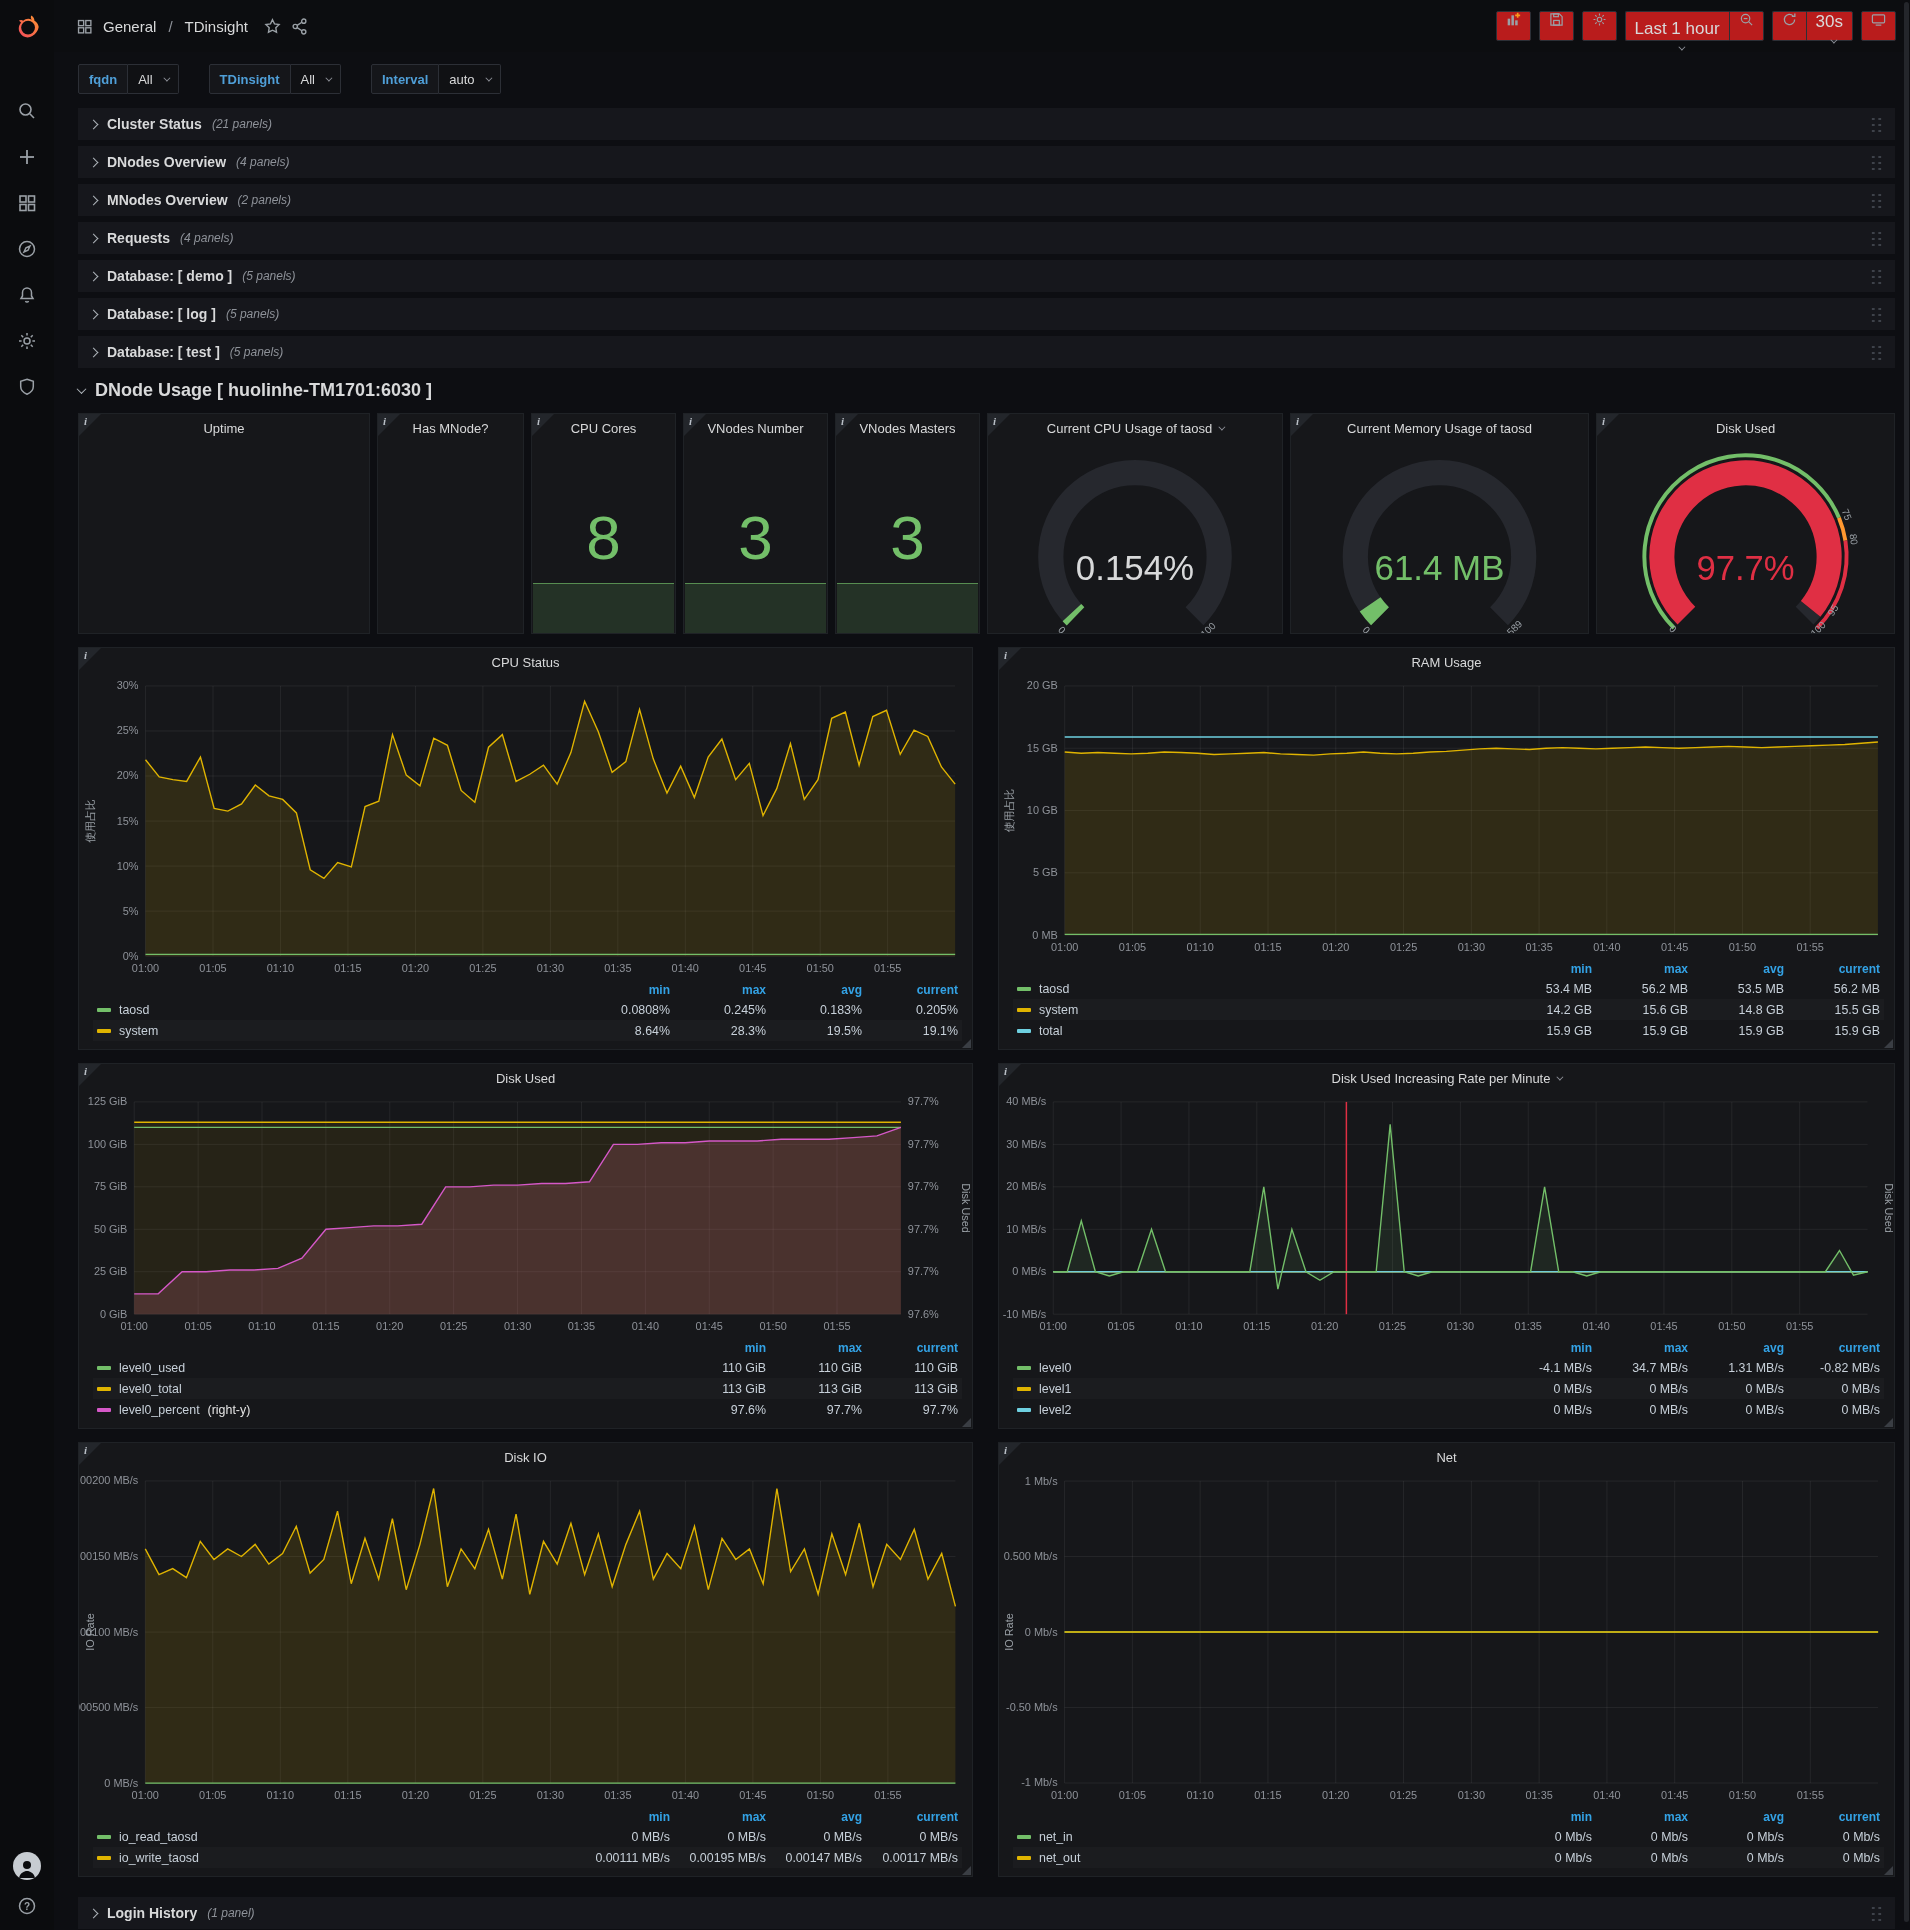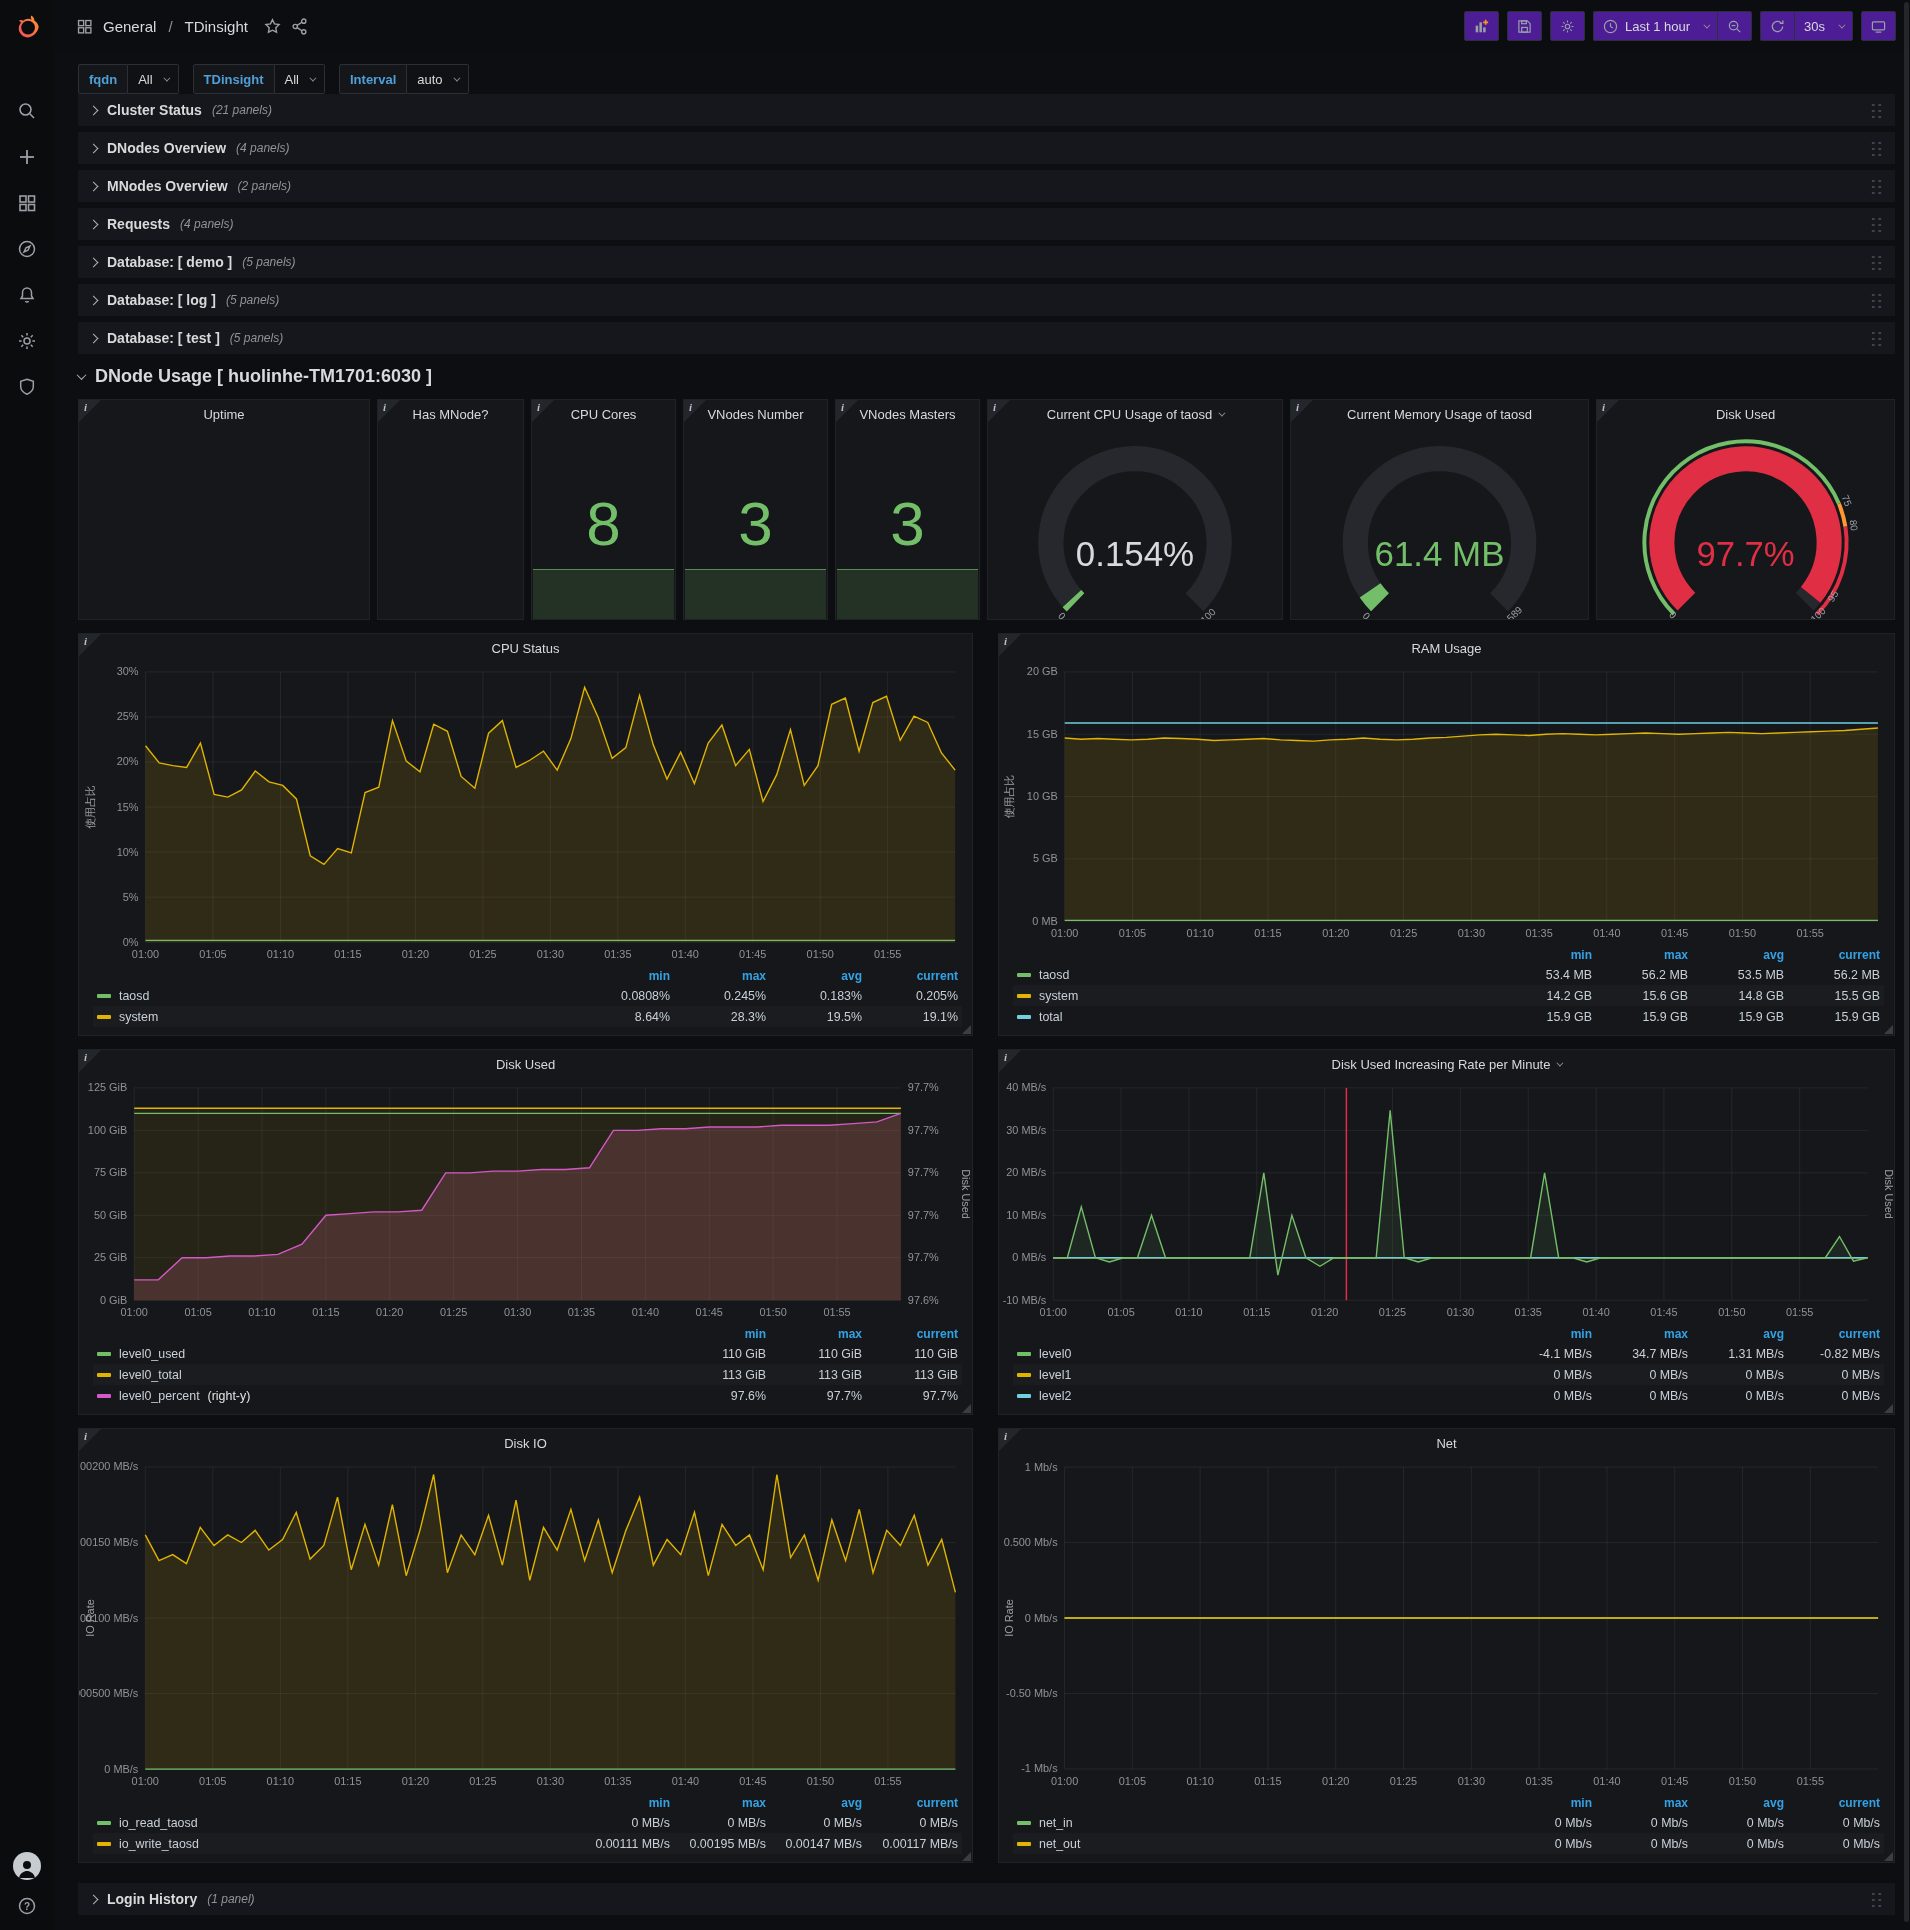--- a/index.html
+++ b/index.html
@@ -20,39 +20,39 @@
   
   .topnav { margin-left:54px; height:52px; display:flex; align-items:center;
     padding:0 14px 0 22px; background:#0c0d10; }
   .crumb { display:flex; align-items:center; gap:10px; font-size:15px; }
   .crumb .sep { color:#8e9299; margin:0 2px; }
   .crumb-link { cursor:pointer; }
   .nav-ico { width:17px; height:17px; color:#9aa0a6; cursor:pointer; }
   .nav-ico svg{ width:17px; height:17px; display:block;}
   .nav-right { margin-left:auto; display:flex; gap:8px; align-items:center; }
   .nbtn { display:flex; align-items:center; gap:7px; height:30px; padding:0 9px;
-    background:#4c1d95; border:1px solid #2c2f36; border-radius:2px;
-    color:#d8d9da; font-size:13px; cursor:pointer; font-family:inherit; }
+    background:#b91c1c; border:1px solid #2c2f36; border-radius:2px;
+    color:#d8d9da; font-size:17px; cursor:pointer; font-family:inherit;flex-direction:column; }
   .nbtn svg { width:15px; height:15px; display:block; color:#9aa0a6; }
   .btn-group { display:flex; }
   .btn-group .nbtn:first-child { border-radius:2px 0 0 2px; border-right:none; }
   .btn-group .nbtn:last-child { border-radius:0 2px 2px 0; }
   
   .chev-r, .chev-d, .chev-dd { width:7px; height:7px; display:inline-block;
     border-right:1.5px solid #aeb4ba; border-bottom:1.5px solid #aeb4ba; flex:none; }
   .chev-r { transform:rotate(-45deg); }
   .chev-d { transform:rotate(45deg) translate(-1px,-1px); }
   .chev-dd { width:5px; height:5px; transform:rotate(45deg) translateY(-2px);
     border-color:#8e9299; margin-left:6px; }
   .drag-dots { width:13px; height:17px; margin-left:auto; cursor:grab; opacity:.7;
     background-image:radial-gradient(circle,#4f555d 1.3px,transparent 1.4px);
     background-size:6.5px 6px; }
   
   .content { margin-left:54px; padding:12px 15px 0 24px; }
-  .var-row { display:flex; gap:14px; }
+  .var-row { display:flex; gap:30px; margin-bottom:14px; }
   .var-chip { display:flex; height:30px; font-size:13px; }
   .var-label { display:flex; align-items:center; padding:0 10px; color:#4f9fd8;
     font-weight:700; background:#15161a; border:1px solid #2c2f36; border-radius:2px 0 0 2px; }
   .var-value { display:flex; align-items:center; gap:4px; padding:0 10px; color:#d8d9da;
     background:#101114; border:1px solid #2c2f36; border-left:none; border-radius:0 2px 2px 0; cursor:pointer; }
   .rows { display:flex; flex-direction:column; gap:6px; }
   .dash-row { height:32px; background:#16171c; display:flex; align-items:center;
     gap:10px; padding:0 12px; cursor:pointer; }
   .dash-row .row-title { font-size:14px; font-weight:700; color:#d8d9da; }
   .dash-row .row-count { font-size:12px; font-style:italic; color:#8e9299; }

